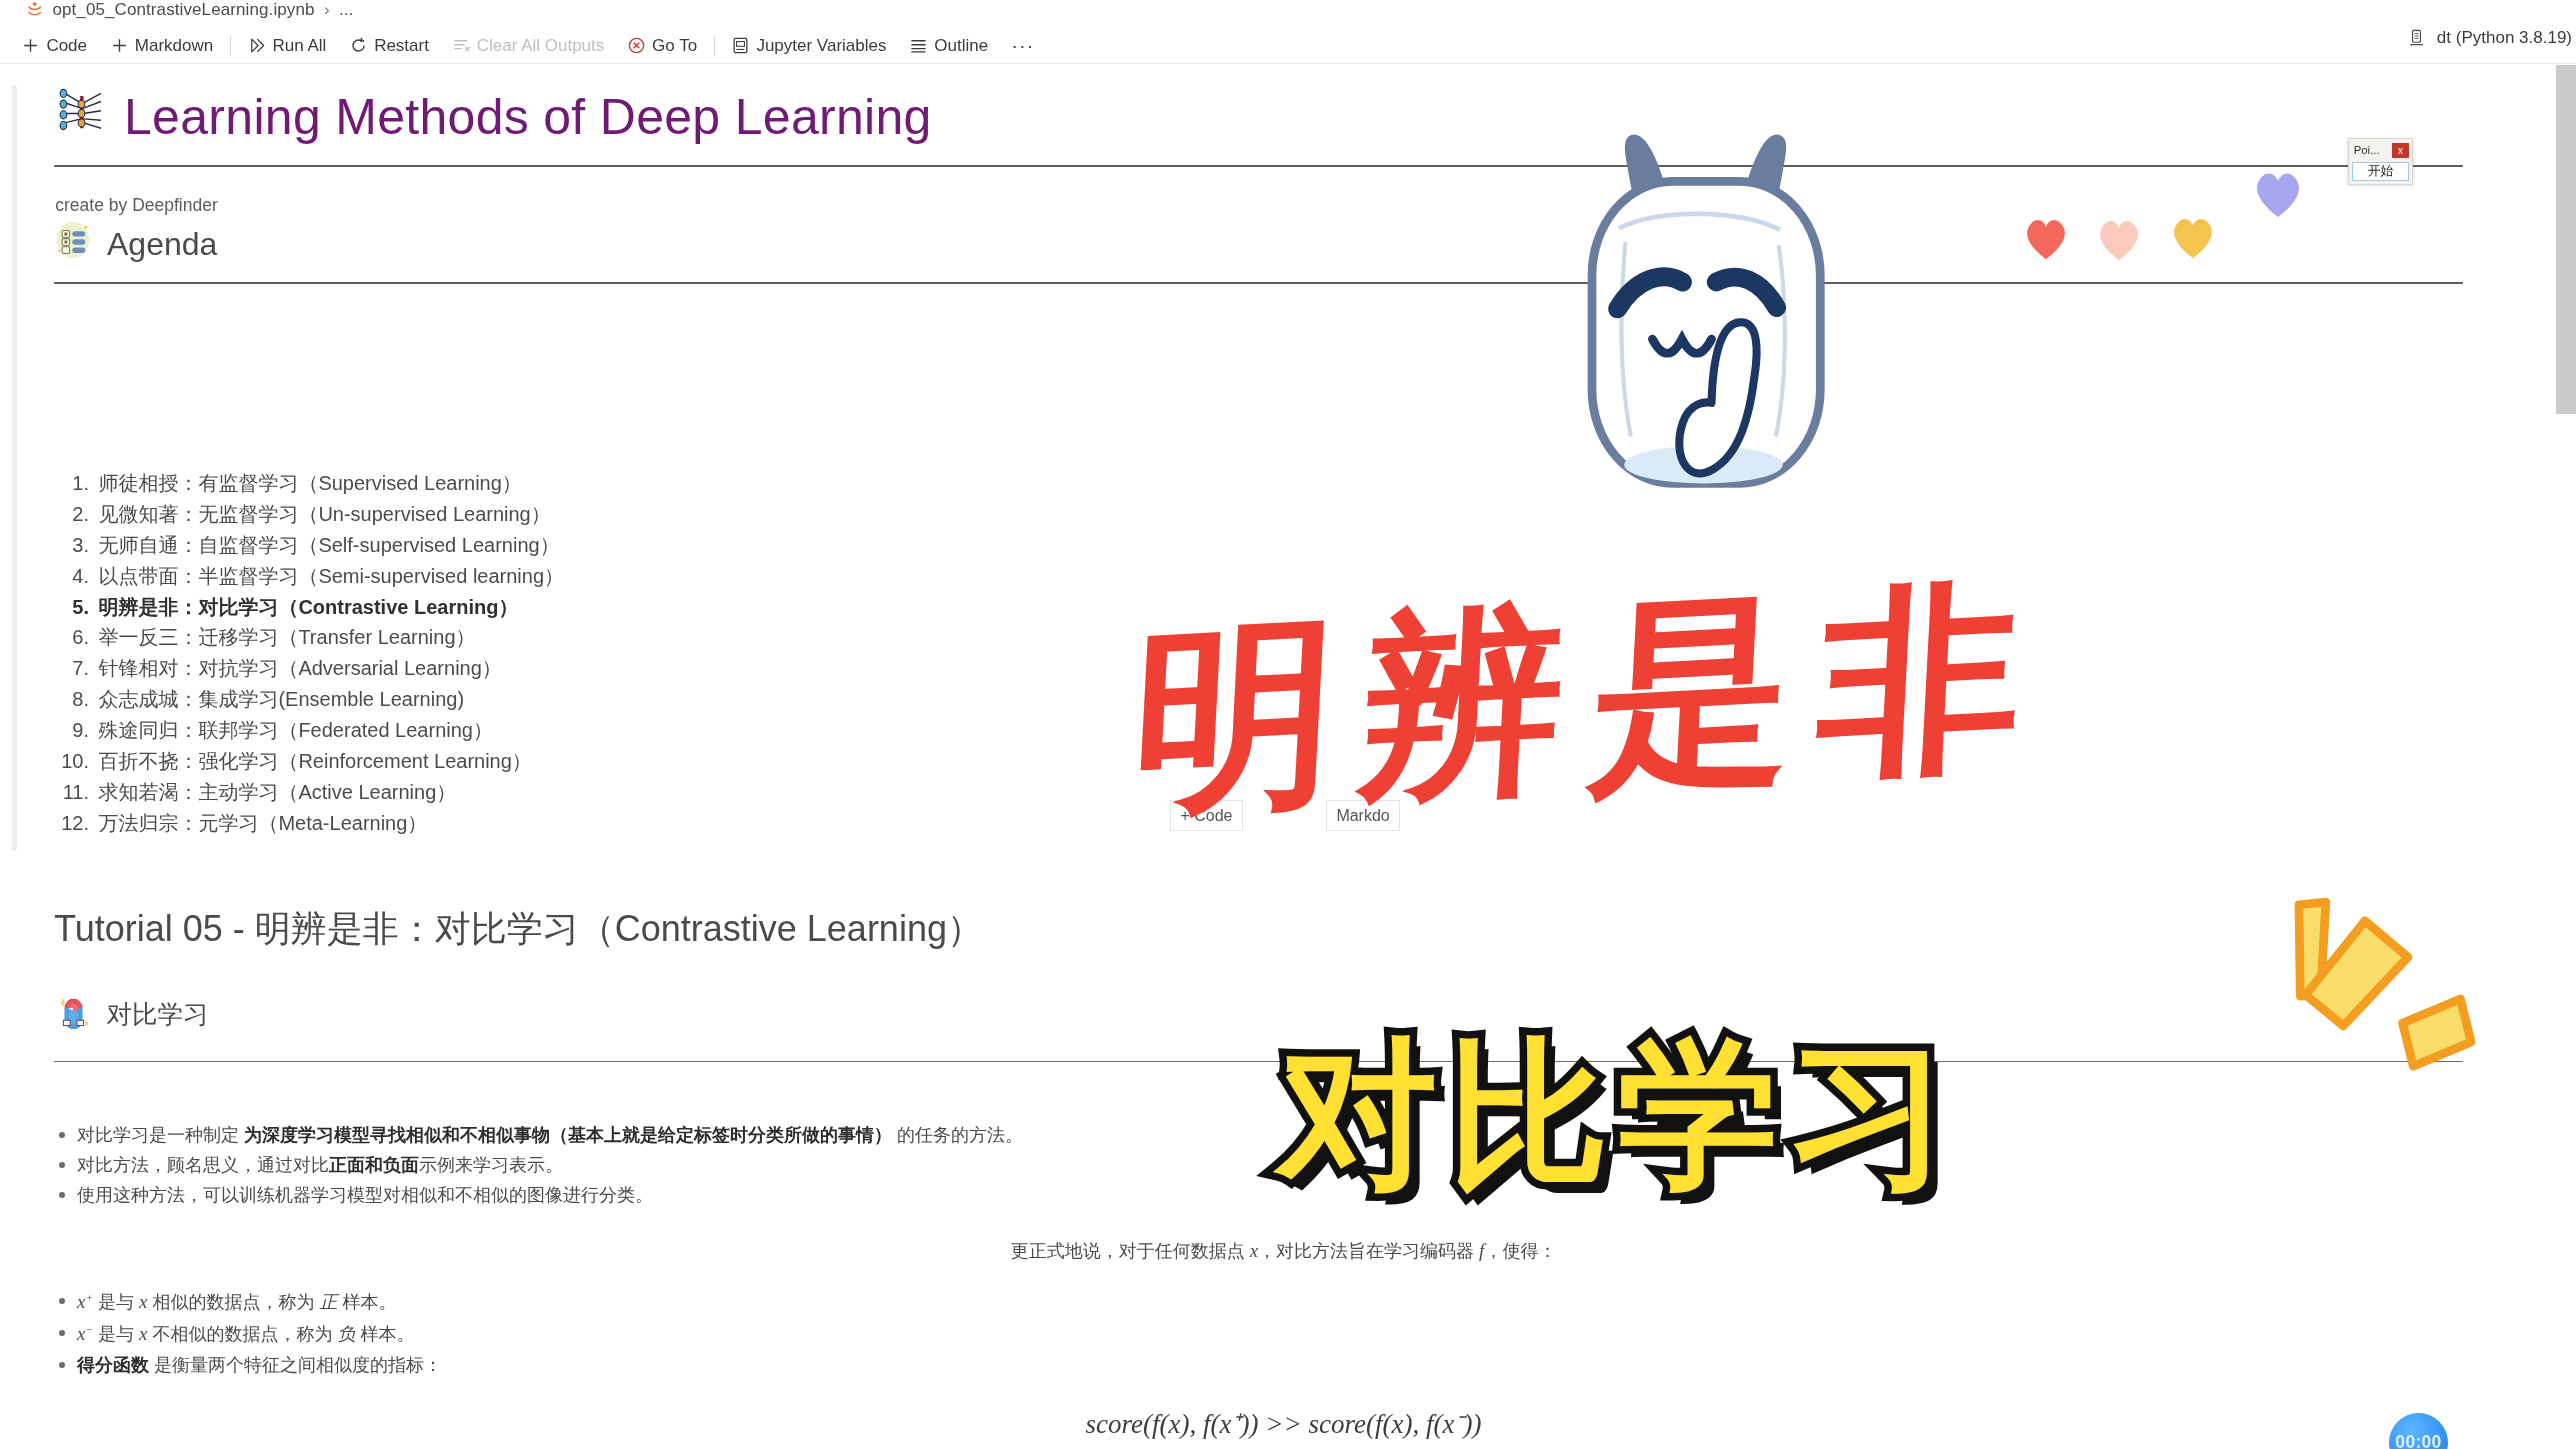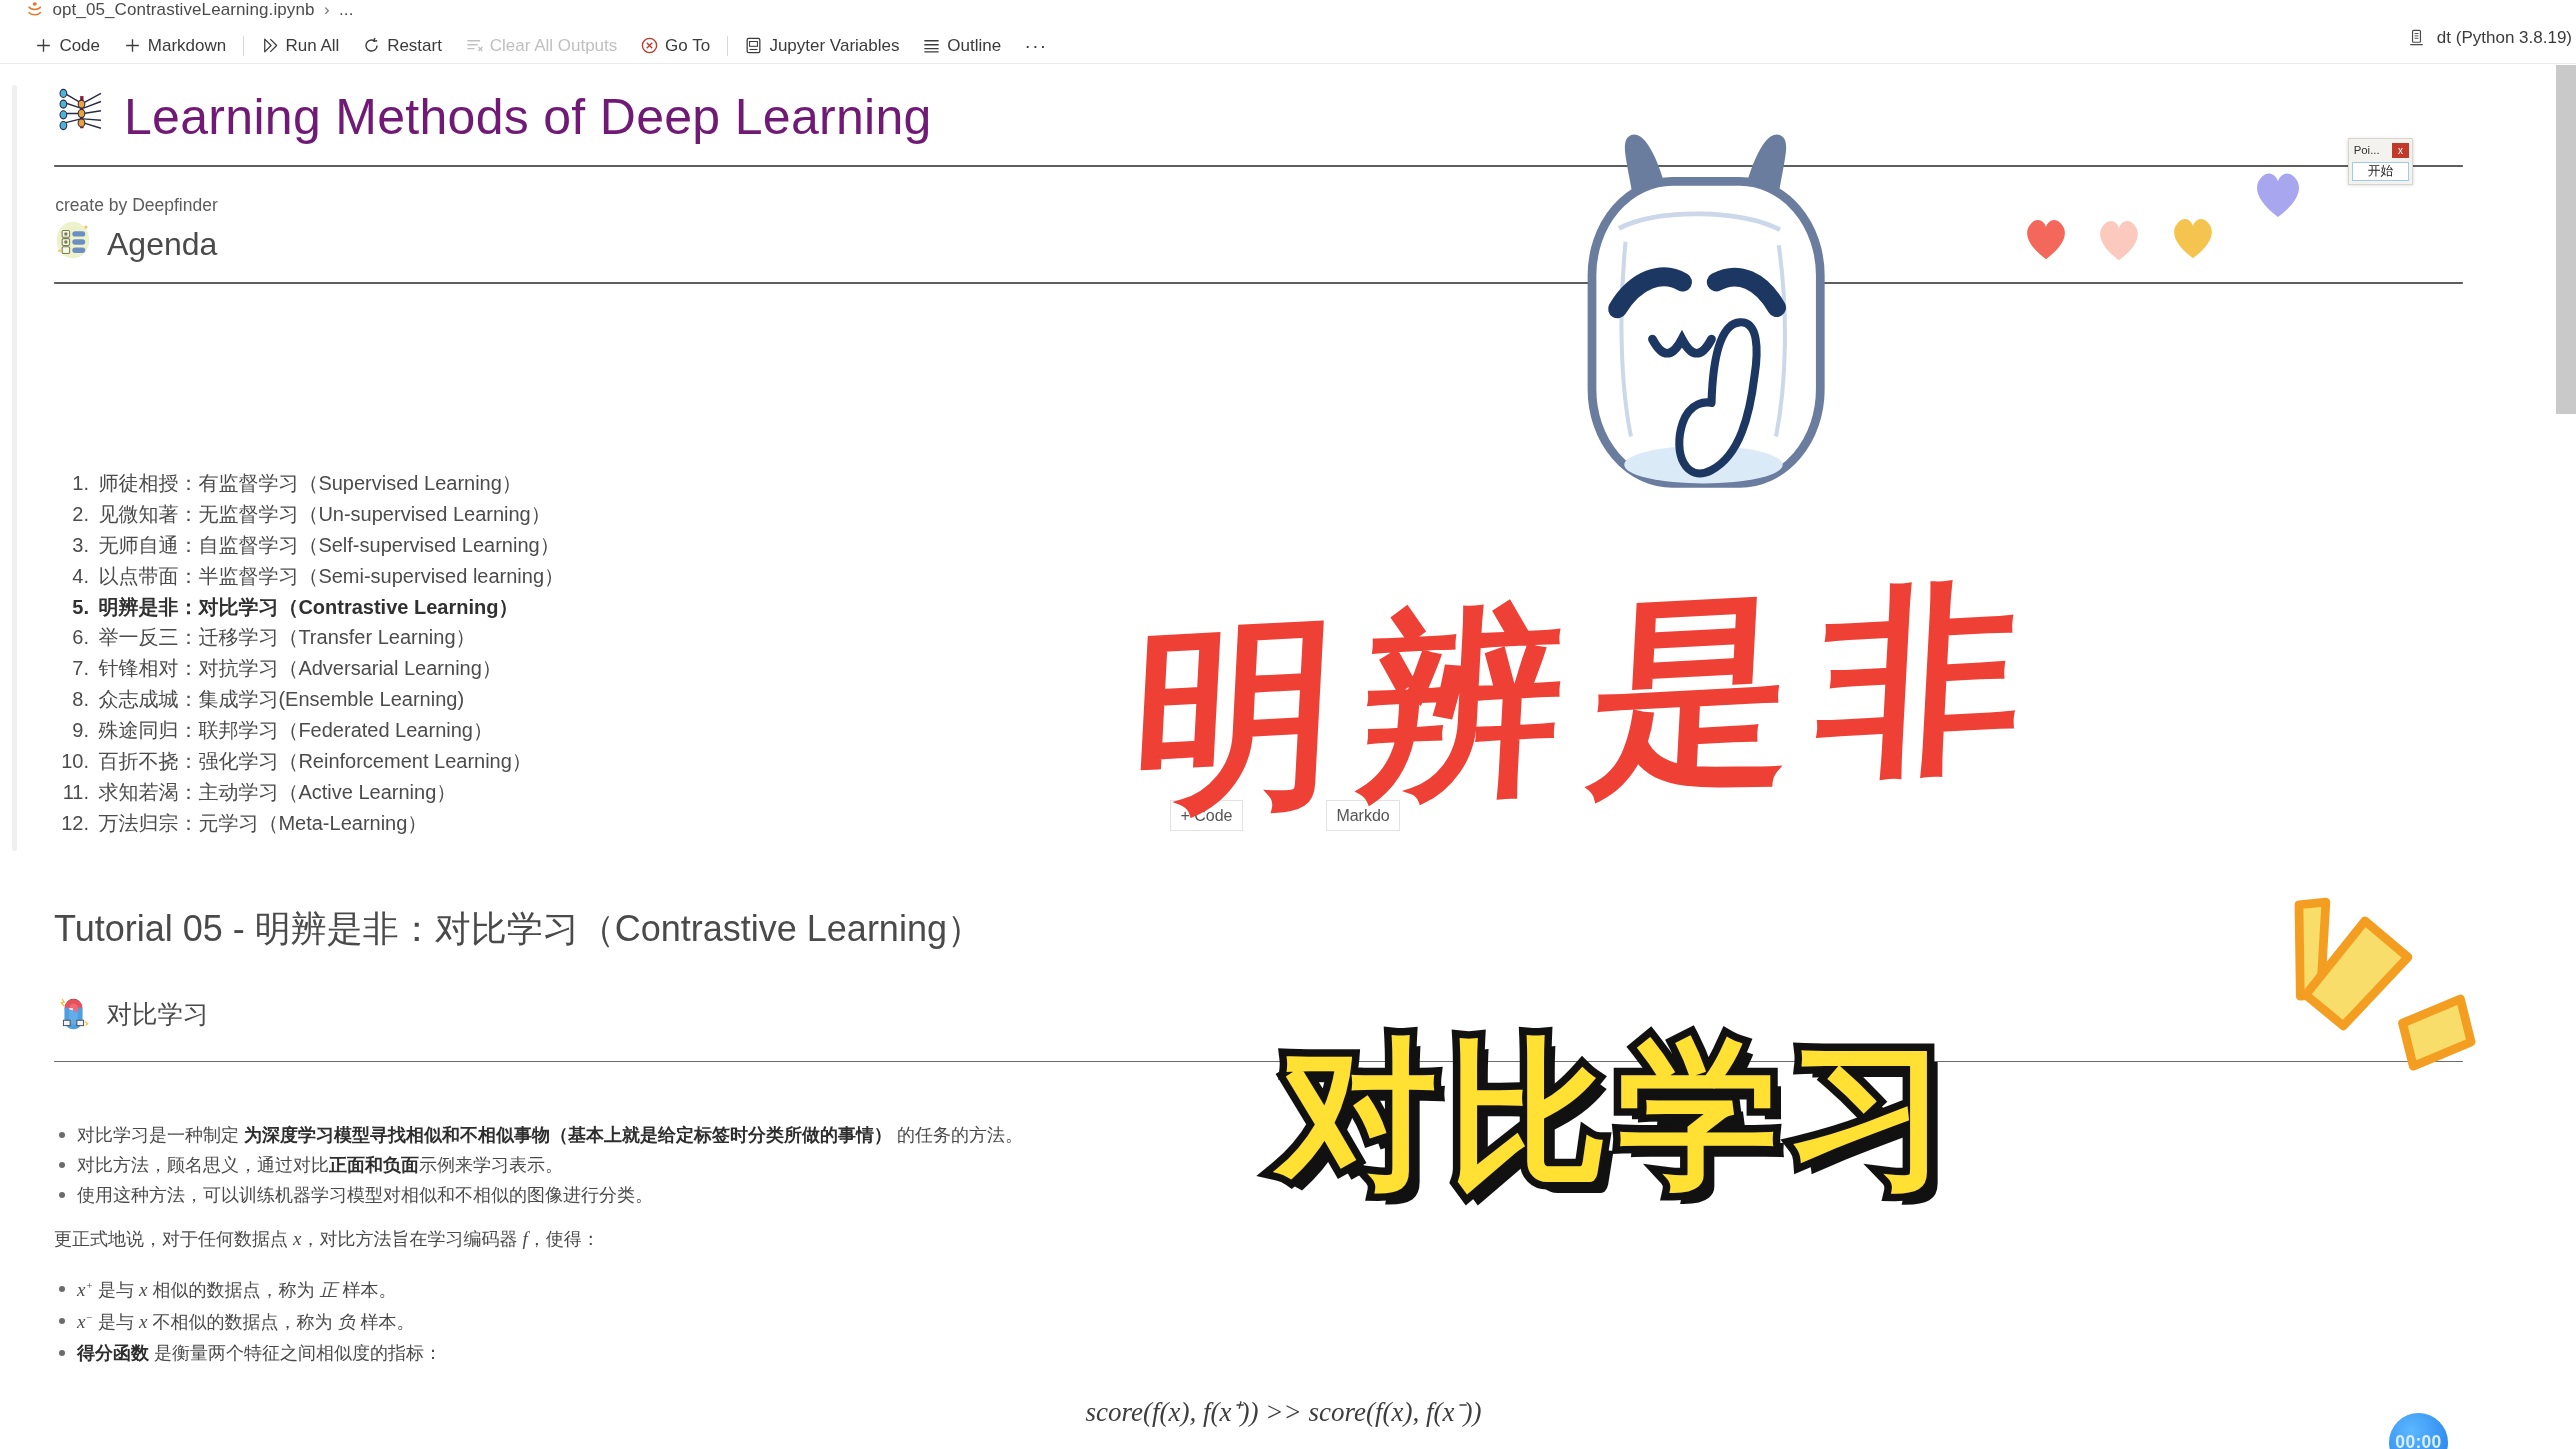--- a/index.html
+++ b/index.html
@@ -17,21 +17,21 @@
     display: flex; align-items: flex-start; padding-left: 25.5px; gap: 9.4px;
     background: #ffffff;
   }
   .bc-icon { width: 17.5px; height: 17.5px; position: relative; flex: none; }
   .bc-text { font-size: 17px; color: #4b4b4b; letter-spacing: 0.1px; }
   .bc-sep { font-size: 17px; color: #7a7a7a; }
 
   
   .toolbar {
     position: absolute; left: 0; top: 28px; width: 2576px; height: 36px;
-    display: flex; align-items: center; padding-left: 23px; gap: 0;
+    display: flex; align-items: center; padding-left: 10px; gap: 0;
     background: #ffffff; border-bottom: 0.7px solid #eaeaea;
   }
   .tb-item {
     display: flex; align-items: center; gap: 6px;
     padding: 0 11.4px; height: 30px; font-size: 17px; color: #3b3b3b;
     white-space: nowrap; cursor: pointer;
   }
   .tb-item.dim { color: #bfbfbf; }
   .tb-div { width: 0.7px; height: 20px; background: #d8d8d8; margin: 0 5.4px; flex: none; }
   .tb-ico { width: 19px; height: 19px; flex: none; display: block; }
@@ -372,21 +372,21 @@
       <div class="hr" style="margin-top:24px; width:2409px; height:1.3px; background:#6b6b6b;"></div>
     </div>
 
     <div class="md-cell" style="top:1055px; width:2459px;">
       <ul class="bullets">
         <li><span>对比学习是一种制定 </span><b>为深度学习模型寻找相似和不相似事物（基本上就是给定标签时分类所做的事情）</b><span> 的任务的方法。</span></li>
         <li><span>对比方法，顾名思义，通过对比</span><b>正面和负面</b><span>示例来学习表示。</span></li>
         <li><span>使用这种方法，可以训练机器学习模型对相似和不相似的图像进行分类。</span></li>
       </ul>
 
-      <div class="para" style="margin-top:16px;">
+      <div class="para" style="margin-top:28px;text-align:center;">
         <span>更正式地说，对于任何数据点 </span><span class="mathi">x</span><span>，对比方法旨在学习编码器 </span><span class="mathi">f</span><span>，使得：</span>
       </div>
 
       <ul class="bullets" style="margin-top:23px;">
         <li>
           <span class="mathi">x</span><sup class="sgn mathi">+</sup><span> 是与 </span><span class="mathi">x</span><span> 相似的数据点，称为 </span><i>正</i><span> 样本。</span>
         </li>
         <li>
           <span class="mathi">x</span><sup class="sgn mathi">−</sup><span> 是与 </span><span class="mathi">x</span><span> 不相似的数据点，称为 </span><i>负</i><span> 样本。</span>
         </li>

